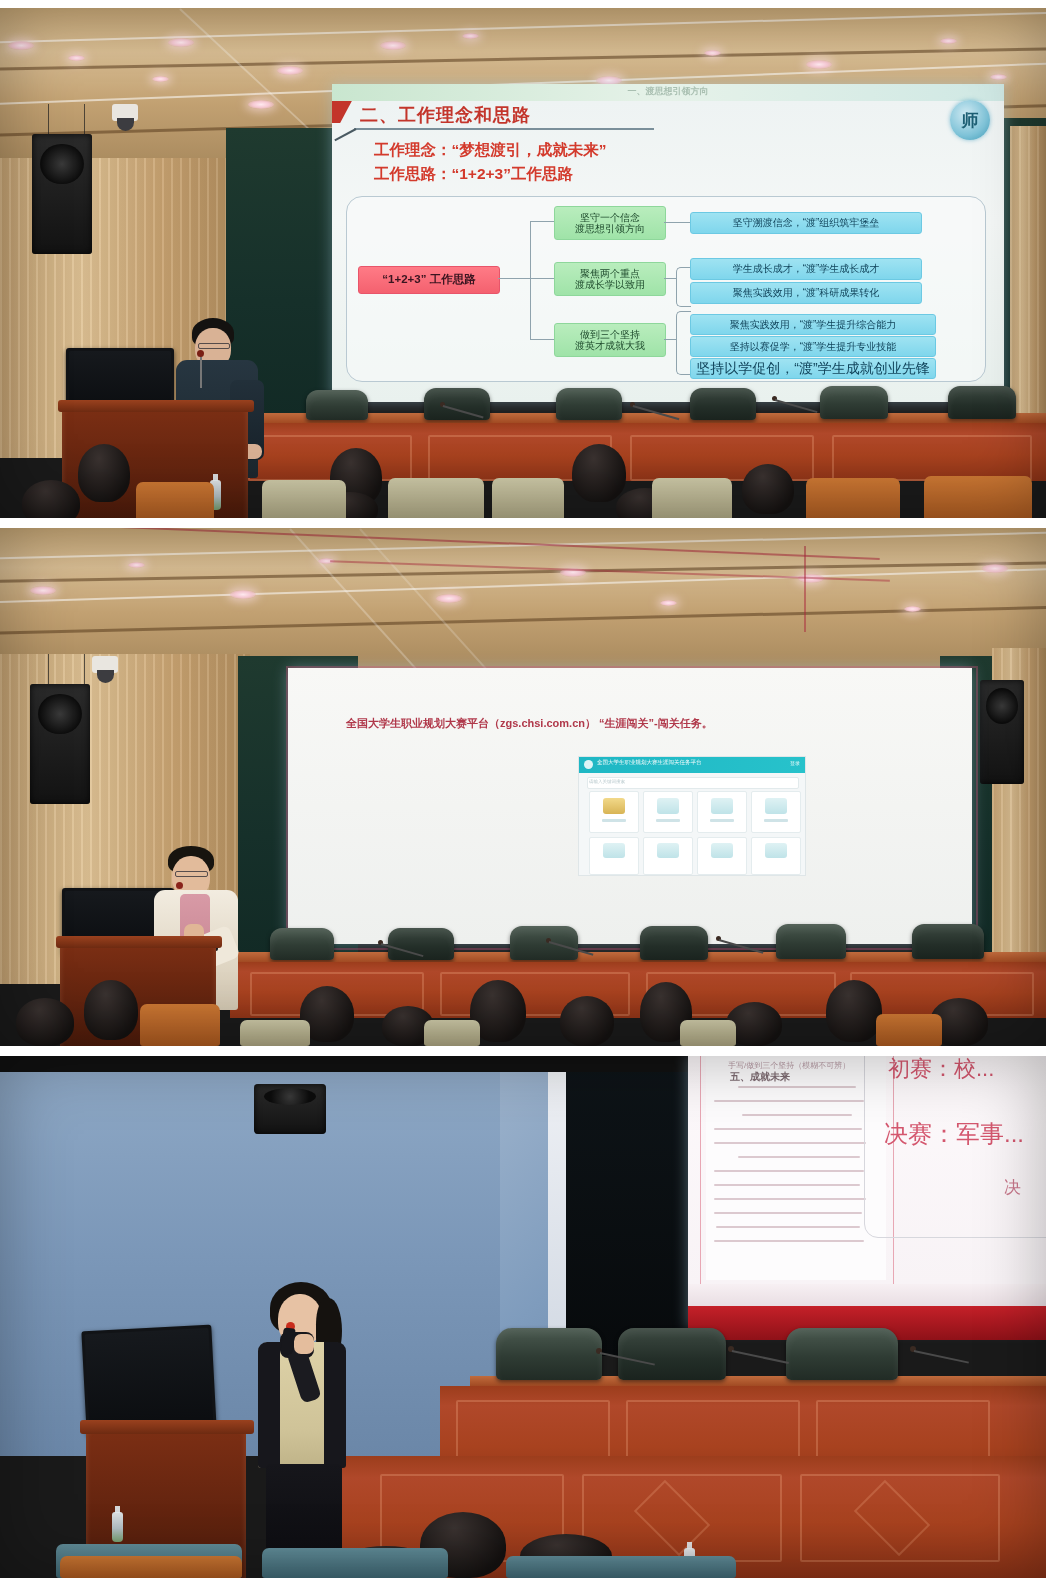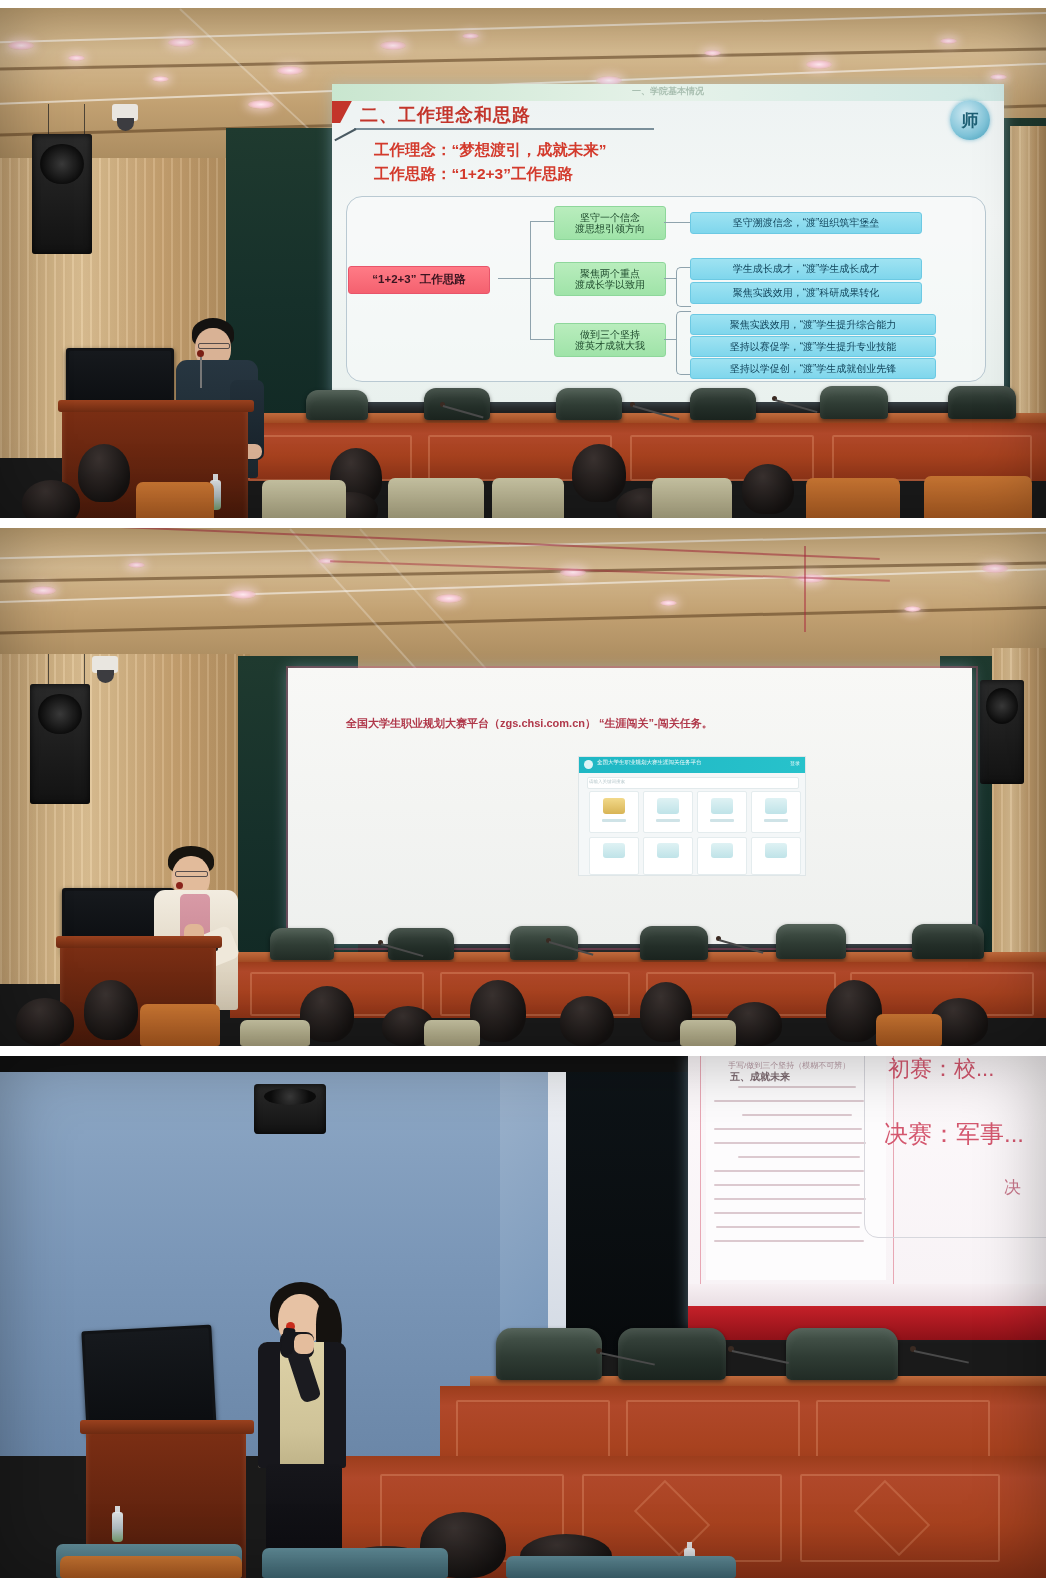--- a/index.html
+++ b/index.html
@@ -156,41 +156,41 @@
 
     <div class="camera" style="left:112px;top:96px;"></div>
     <div class="speaker-wire" style="left:48px;top:96px;height:34px;"></div>
     <div class="speaker-wire" style="left:84px;top:96px;height:34px;"></div>
     <div class="speaker" style="left:32px;top:126px;width:60px;height:120px;"></div>
 
     <div class="screen" style="left:332px;top:76px;width:672px;height:318px;">
       <div class="scr-inner">
         <div class="s1-top"></div>
         <div style="position:absolute;left:0;top:0;width:100%;height:14px;display:flex;align-items:center;justify-content:center;
-             color:#9fb7a8;font-size:9px;font-weight:bold;opacity:.85;">一、学院基本情况</div>
+             color:#9fb7a8;font-size:9px;font-weight:bold;opacity:.85;">一、渡思想引领方向</div>
         <div style="position:absolute;left:0;top:17px;width:100%;height:301px;
              background:linear-gradient(180deg,#eef3f3 0%,#f4f7f6 40%,#e9f1ee 100%);"></div>
 
         <div style="position:absolute;left:0;top:17px;width:26px;height:22px;background:#c3352b;"></div>
         <div style="position:absolute;left:14px;top:17px;width:36px;height:22px;background:#eef3f3;transform:skewX(-28deg);"></div>
 
         <div class="s1-title" style="left:28px;top:19px;font-size:18px;">二、工作理念和思路</div>
         <div class="s1-rule" style="left:22px;top:44px;width:300px;"></div>
         <div style="position:absolute;left:0;top:44px;width:24px;height:2px;background:#4a5a62;transform:rotate(-28deg);transform-origin:right center;"></div>
 
         <div class="logo-emblem" style="right:14px;top:16px;width:40px;height:40px;font-size:17px;">
           <span>师</span>
         </div>
 
         <div class="s1-sub" style="left:42px;top:56px;font-size:15.5px;">工作理念：“梦想渡引，成就未来”</div>
         <div class="s1-sub" style="left:42px;top:80px;font-size:15.5px;">工作思路：“1+2+3”工作思路</div>
 
         <div class="dg-wrap" style="left:14px;top:112px;width:638px;height:184px;"></div>
 
-        <div class="nodebox nb-pink" style="left:16px;top:182px;width:140px;height:26px;font-size:11.5px;font-weight:bold;">“1+2+3”  工作思路</div>
+        <div class="nodebox nb-pink" style="left:26px;top:182px;width:140px;height:26px;font-size:11.5px;font-weight:bold;">“1+2+3”  工作思路</div>
 
         <div class="conn" style="left:166px;top:194px;width:32px;height:1.3px;"></div>
         <div class="conn" style="left:198px;top:137px;width:1.3px;height:118px;"></div>
         <div class="conn" style="left:198px;top:137px;width:24px;height:1.3px;"></div>
         <div class="conn" style="left:198px;top:194px;width:24px;height:1.3px;"></div>
         <div class="conn" style="left:198px;top:255px;width:24px;height:1.3px;"></div>
 
         <div class="nodebox nb-green" style="left:222px;top:122px;width:110px;height:32px;font-size:10px;">坚守一个信念
 渡思想引领方向</div>
         <div class="nodebox nb-green" style="left:222px;top:178px;width:110px;height:32px;font-size:10px;">聚焦两个重点
@@ -204,21 +204,21 @@
         <div class="bracket" style="left:344px;top:227px;width:14px;height:62px;"></div>
         <div class="conn" style="left:332px;top:255px;width:13px;height:1.3px;"></div>
 
         <div class="nodebox nb-blue" style="left:358px;top:128px;width:230px;height:20px;font-size:10px;">坚守溯渡信念，“渡”组织筑牢堡垒</div>
 
         <div class="nodebox nb-blue" style="left:358px;top:174px;width:230px;height:20px;font-size:10px;">学生成长成才，“渡”学生成长成才</div>
         <div class="nodebox nb-blue" style="left:358px;top:198px;width:230px;height:20px;font-size:10px;">聚焦实践效用，“渡”科研成果转化</div>
 
         <div class="nodebox nb-blue" style="left:358px;top:230px;width:244px;height:19px;font-size:10px;">聚焦实践效用，“渡”学生提升综合能力</div>
         <div class="nodebox nb-blue" style="left:358px;top:252px;width:244px;height:19px;font-size:10px;">坚持以赛促学，“渡”学生提升专业技能</div>
-        <div class="nodebox nb-blue" style="left:358px;top:274px;width:244px;height:19px;font-size:10px;">坚持以学促创，“渡”学生成就创业先锋</div>
+        <div class="nodebox nb-blue" style="left:358px;top:274px;width:244px;height:19px;font-size:14px;">坚持以学促创，“渡”学生成就创业先锋</div>
       </div>
     </div>
 
     <div class="stage-top" style="left:232px;top:405px;width:814px;height:12px;"></div>
     <div class="chair" style="left:306px;top:382px;width:62px;height:30px;"></div>
     <div class="chair t2" style="left:424px;top:380px;width:66px;height:32px;"></div>
     <div class="chair" style="left:556px;top:380px;width:66px;height:32px;"></div>
     <div class="chair t2" style="left:690px;top:380px;width:66px;height:32px;"></div>
     <div class="chair" style="left:820px;top:378px;width:68px;height:33px;"></div>
     <div class="chair t2" style="left:948px;top:378px;width:68px;height:33px;"></div>

